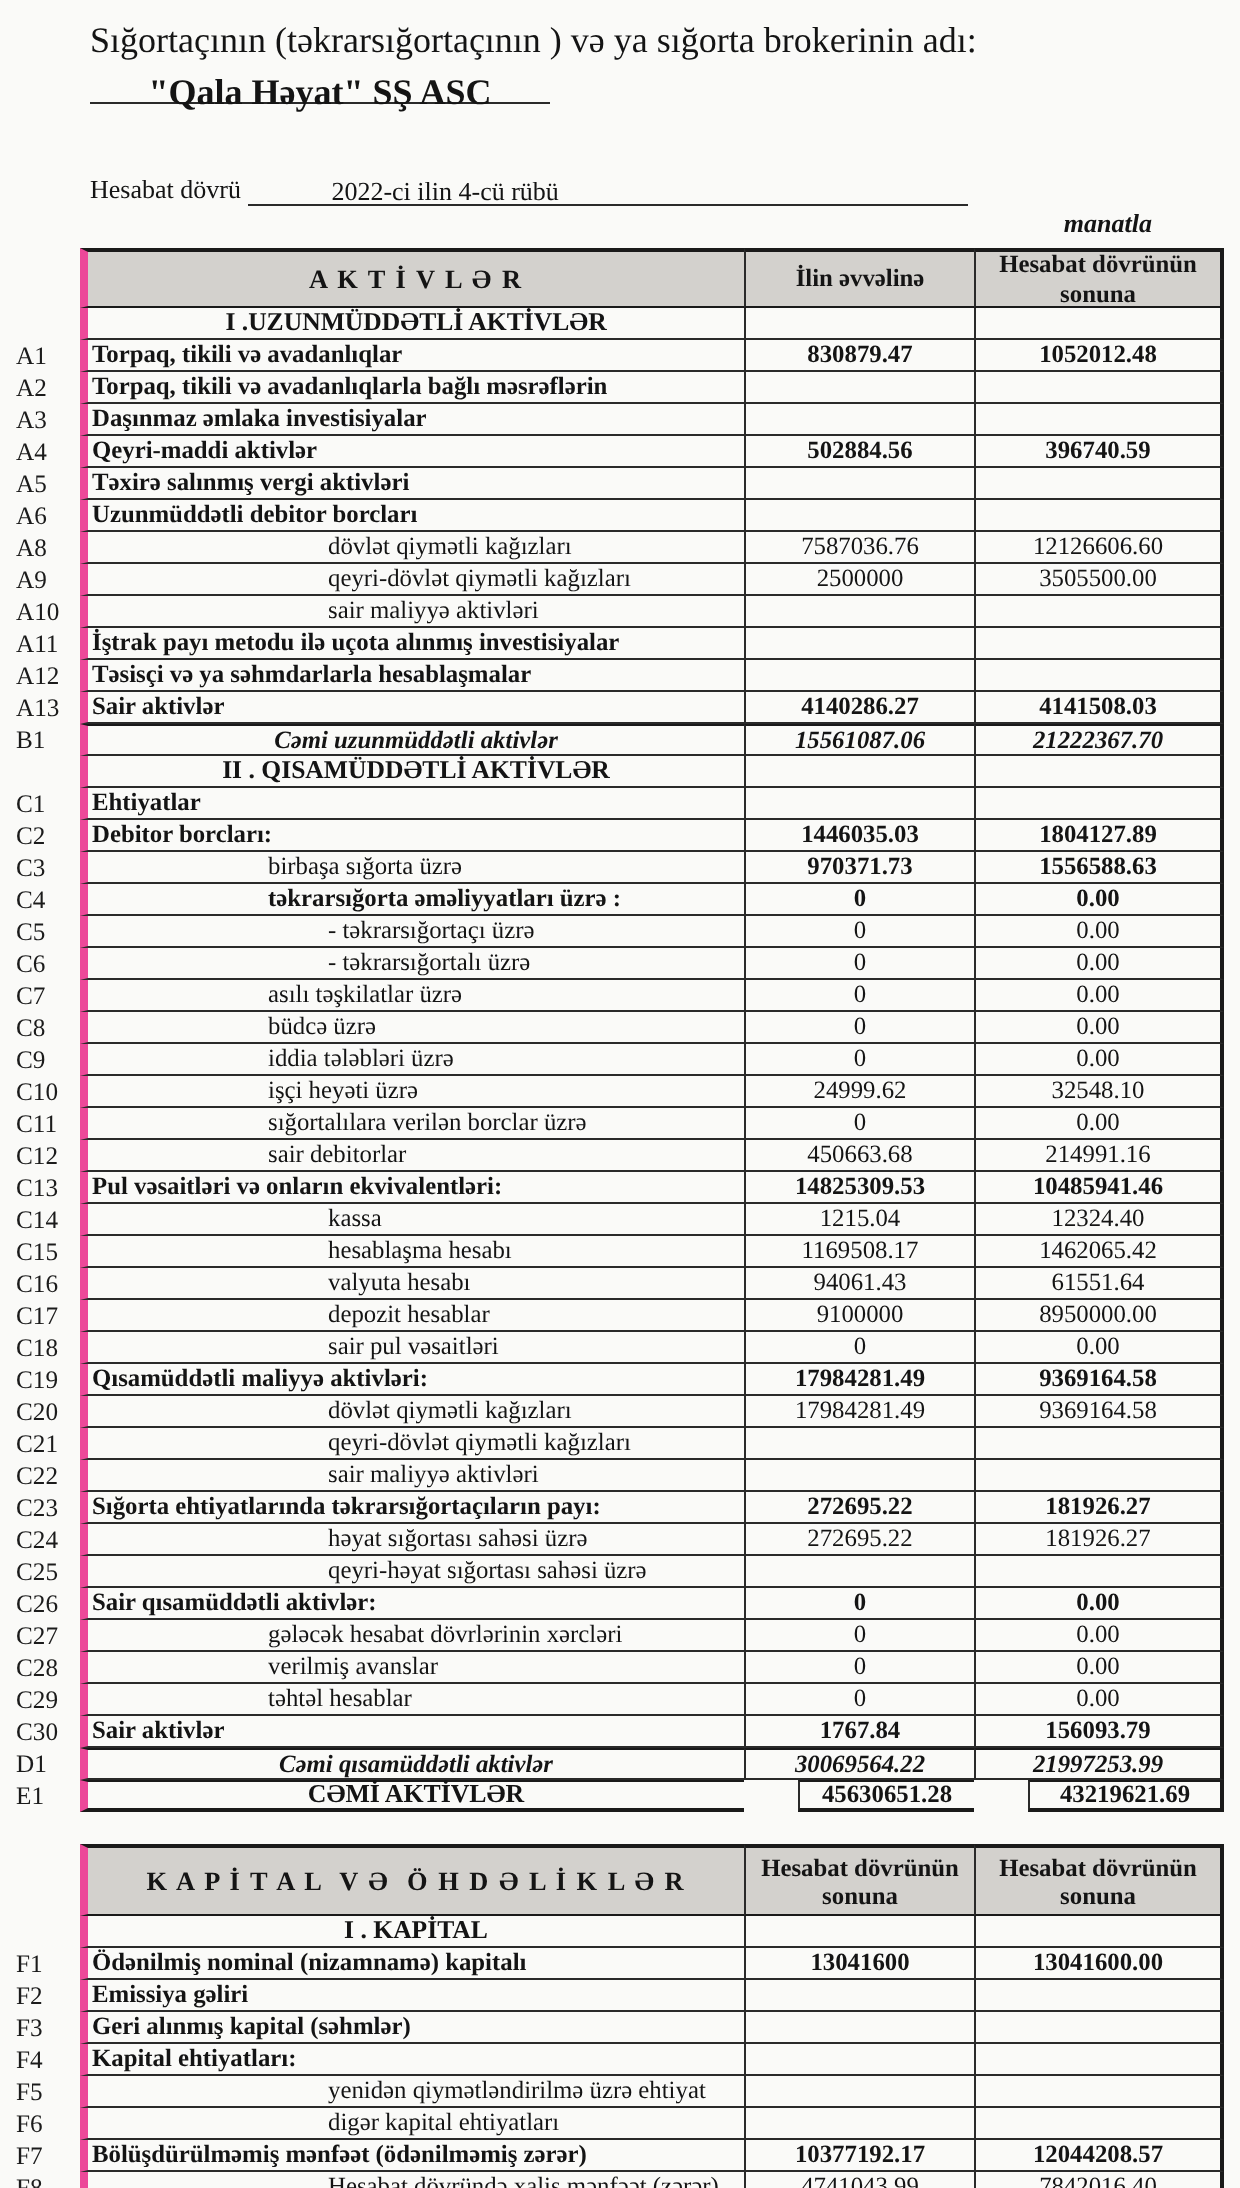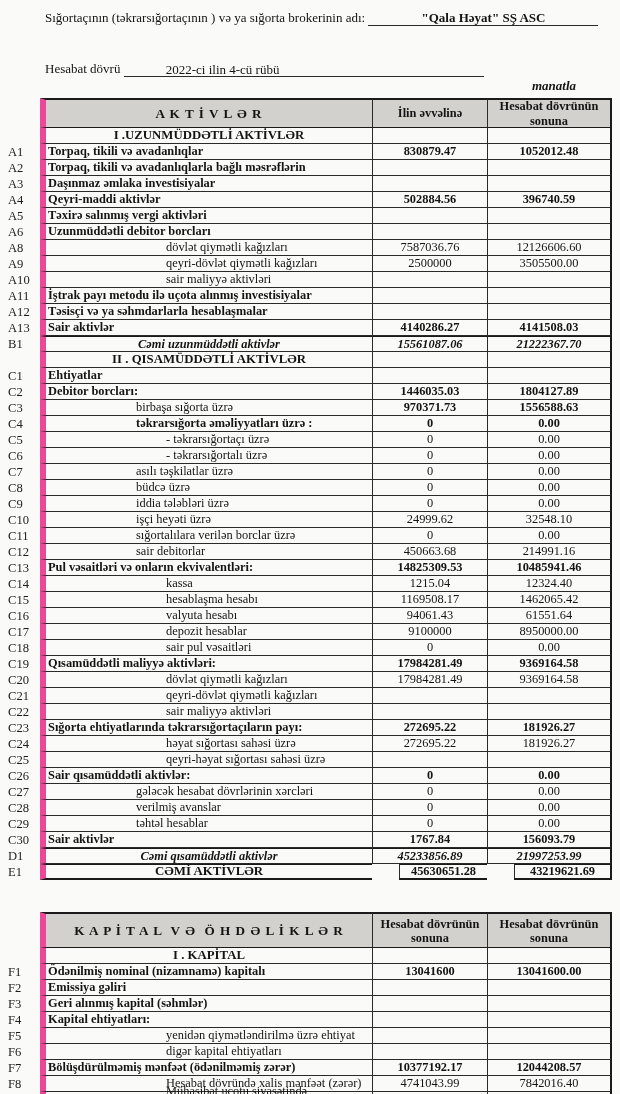--- a/index.html
+++ b/index.html
@@ -3,41 +3,41 @@
 <meta charset="utf-8">
 <style>
   html,body{margin:0;padding:0;}
   body{
     width:620px;height:1094px;overflow:hidden;
     background:#fafaf8;color:#141414;
     font-family:"Liberation Serif","DejaVu Serif",serif;
     font-size:12.4px;
   }
   .topsection{padding:10px 0 0 45px;}
-  .headline{font-size:13px;}
+  .headline{font-size:18px;}
   .uline1{display:inline-block;width:230px;border-bottom:1.2px solid #2a2a2a;
     text-align:center;font-weight:bold;height:15px;vertical-align:bottom;}
   .period-line{margin-top:35px;font-size:13px;}
   .uline2{display:inline-block;width:360px;border-bottom:1.2px solid #2a2a2a;
     height:15px;vertical-align:bottom;padding-left:42px;box-sizing:border-box;}
   .currency-note{text-align:right;padding-right:44px;font-style:italic;font-weight:bold;
     font-size:13px;margin-top:1px;}
   .grid-table{margin-top:4px;}
   .trow{display:grid;grid-template-columns:40px 332px 115px 125px;}
   .code{padding-left:8px;display:flex;align-items:center;font-size:12.6px;color:#1b1b1b;}
   .cell{border-bottom:1px solid #2a2a2a;display:flex;align-items:center;
     min-height:15px;box-sizing:border-box;padding:0 2px;}
-  .cell.label{border-left:6px solid #ec4899;}
+  .cell.label{border-left:4px solid #ec4899;}
   .cell.v{border-left:1px solid #2a2a2a;justify-content:center;text-align:center;}
   .cell.v:last-child{border-right:2px solid #1a1a1a;}
   .thead .cell{border-top:2px solid #1a1a1a;border-bottom:1.8px solid #1a1a1a;
     background:#d3d1cd;font-weight:bold;justify-content:center;text-align:center;}
   .thead .cell.label{white-space:pre;font-size:13.2px;letter-spacing:1px;}
   .t1 .thead .cell{height:30px;}
-  .t2 .thead .cell{height:36px;line-height:14px;margin-top:16px;}
+  .t2 .thead .cell{height:36px;line-height:14px;}
   .trow .cell{height:16px;}
   .rows .trow:last-child .cell{border-bottom-width:2px;border-bottom-color:#1a1a1a;}
   
   .trow.section .cell.label{justify-content:center;font-weight:bold;font-size:12.8px;}
   .trow.main .cell.label{font-weight:bold;}
   .trow.sub .cell.label{padding-left:90px;}
   .trow.subb .cell.label{padding-left:90px;font-weight:bold;}
   .trow.sub2 .cell.label{padding-left:120px;}
   .trow.total .cell.label{justify-content:center;font-weight:bold;font-style:italic;}
   .trow.total .cell{border-top:1px solid #1a1a1a;}
@@ -337,21 +337,21 @@
       </div>
       <div class="trow main">
         <div class="code">C30</div>
         <div class="cell label">Sair aktivlər</div>
         <div class="cell v vb">1767.84</div>
         <div class="cell v vb">156093.79</div>
       </div>
       <div class="trow total">
         <div class="code">D1</div>
         <div class="cell label">Cəmi qısamüddətli aktivlər</div>
-        <div class="cell v">45233856.89</div>
+        <div class="cell v">30069564.22</div>
         <div class="cell v">21997253.99</div>
       </div>
       <div class="trow grand">
         <div class="code">E1</div>
         <div class="cell label">CƏMİ AKTİVLƏR</div>
         <div class="cell v">45630651.28</div>
         <div class="cell v">43219621.69</div>
       </div>
     </div>
 </div>

